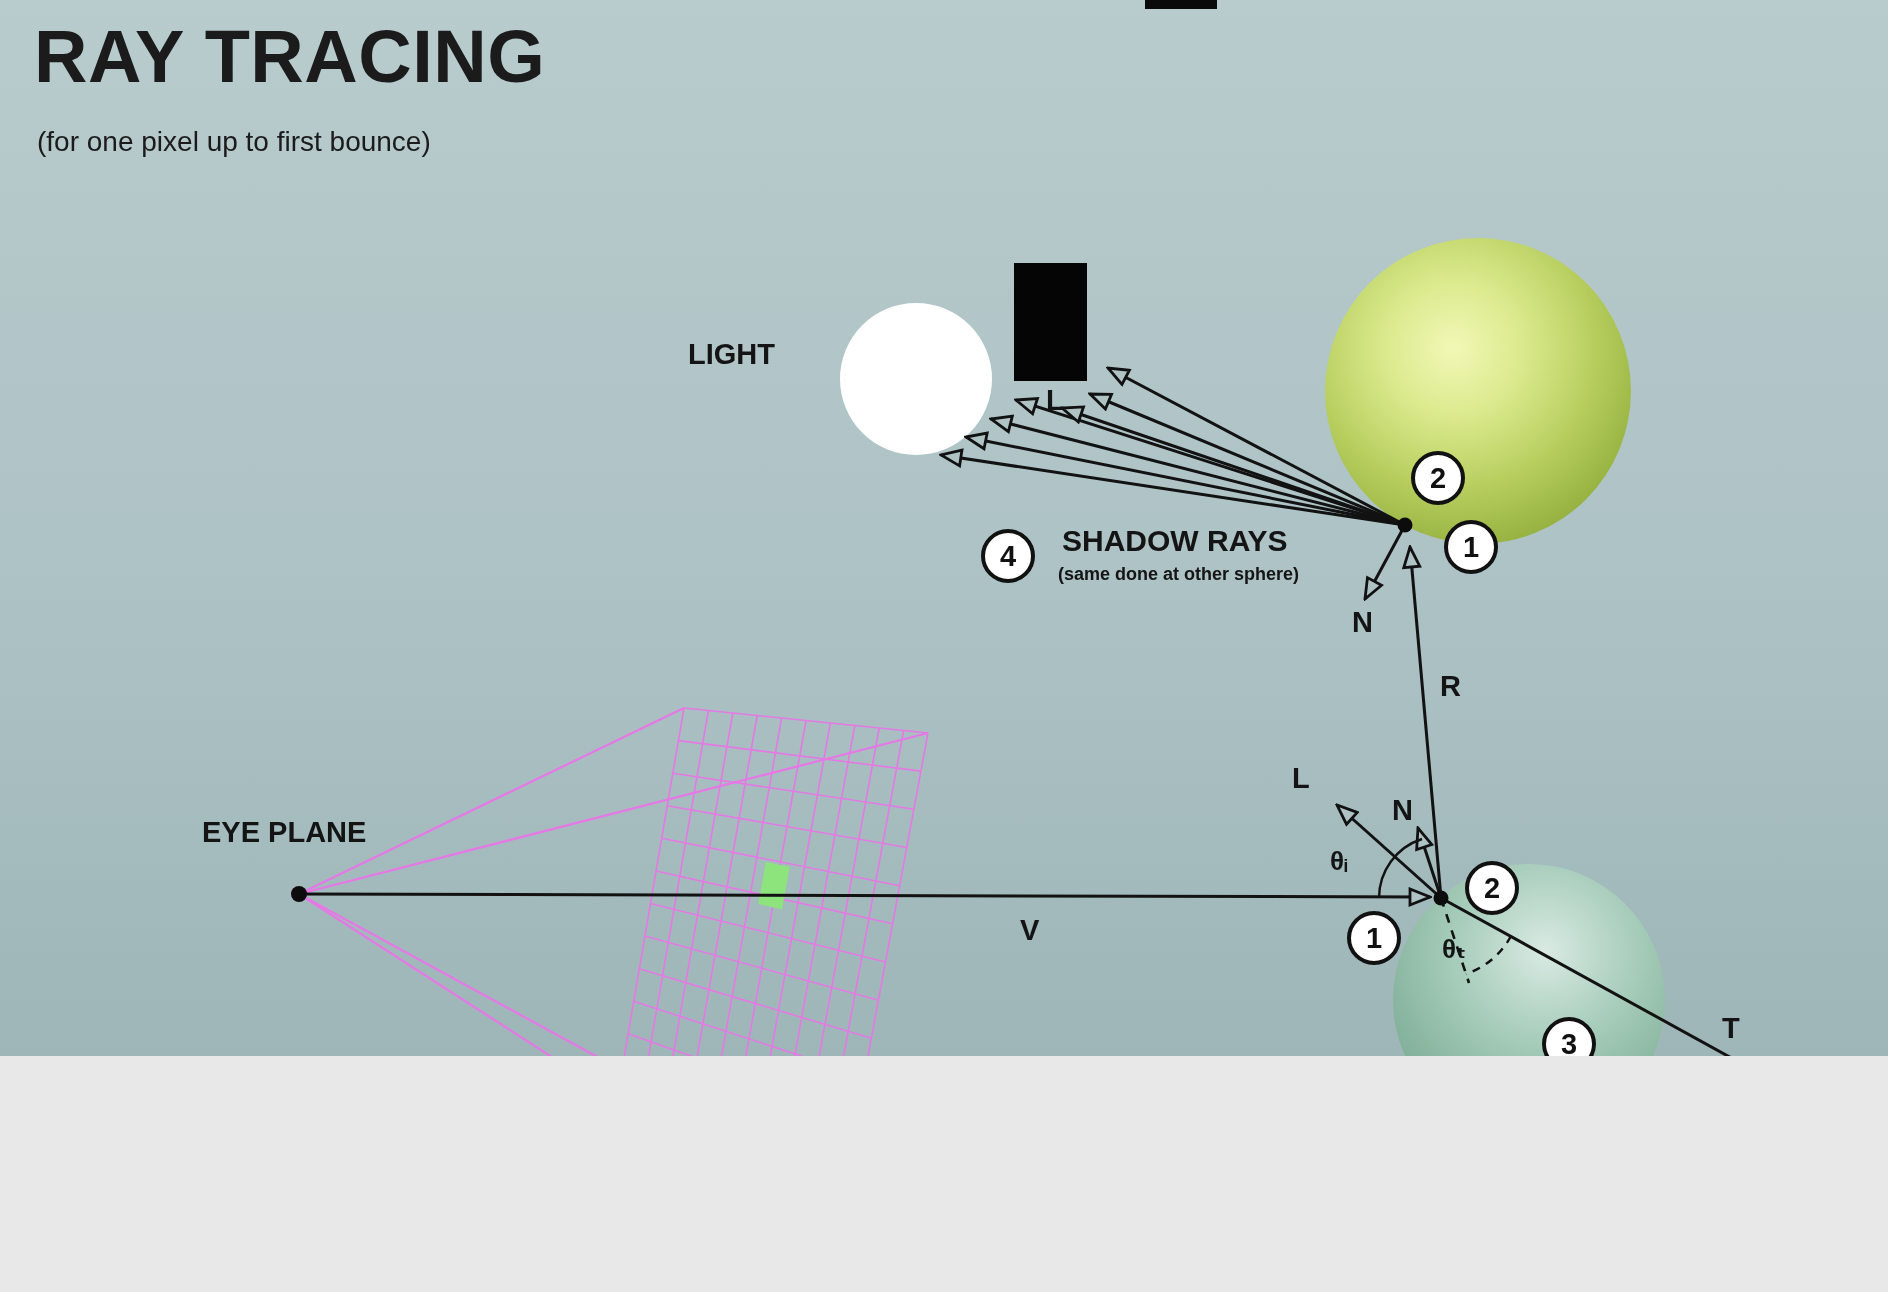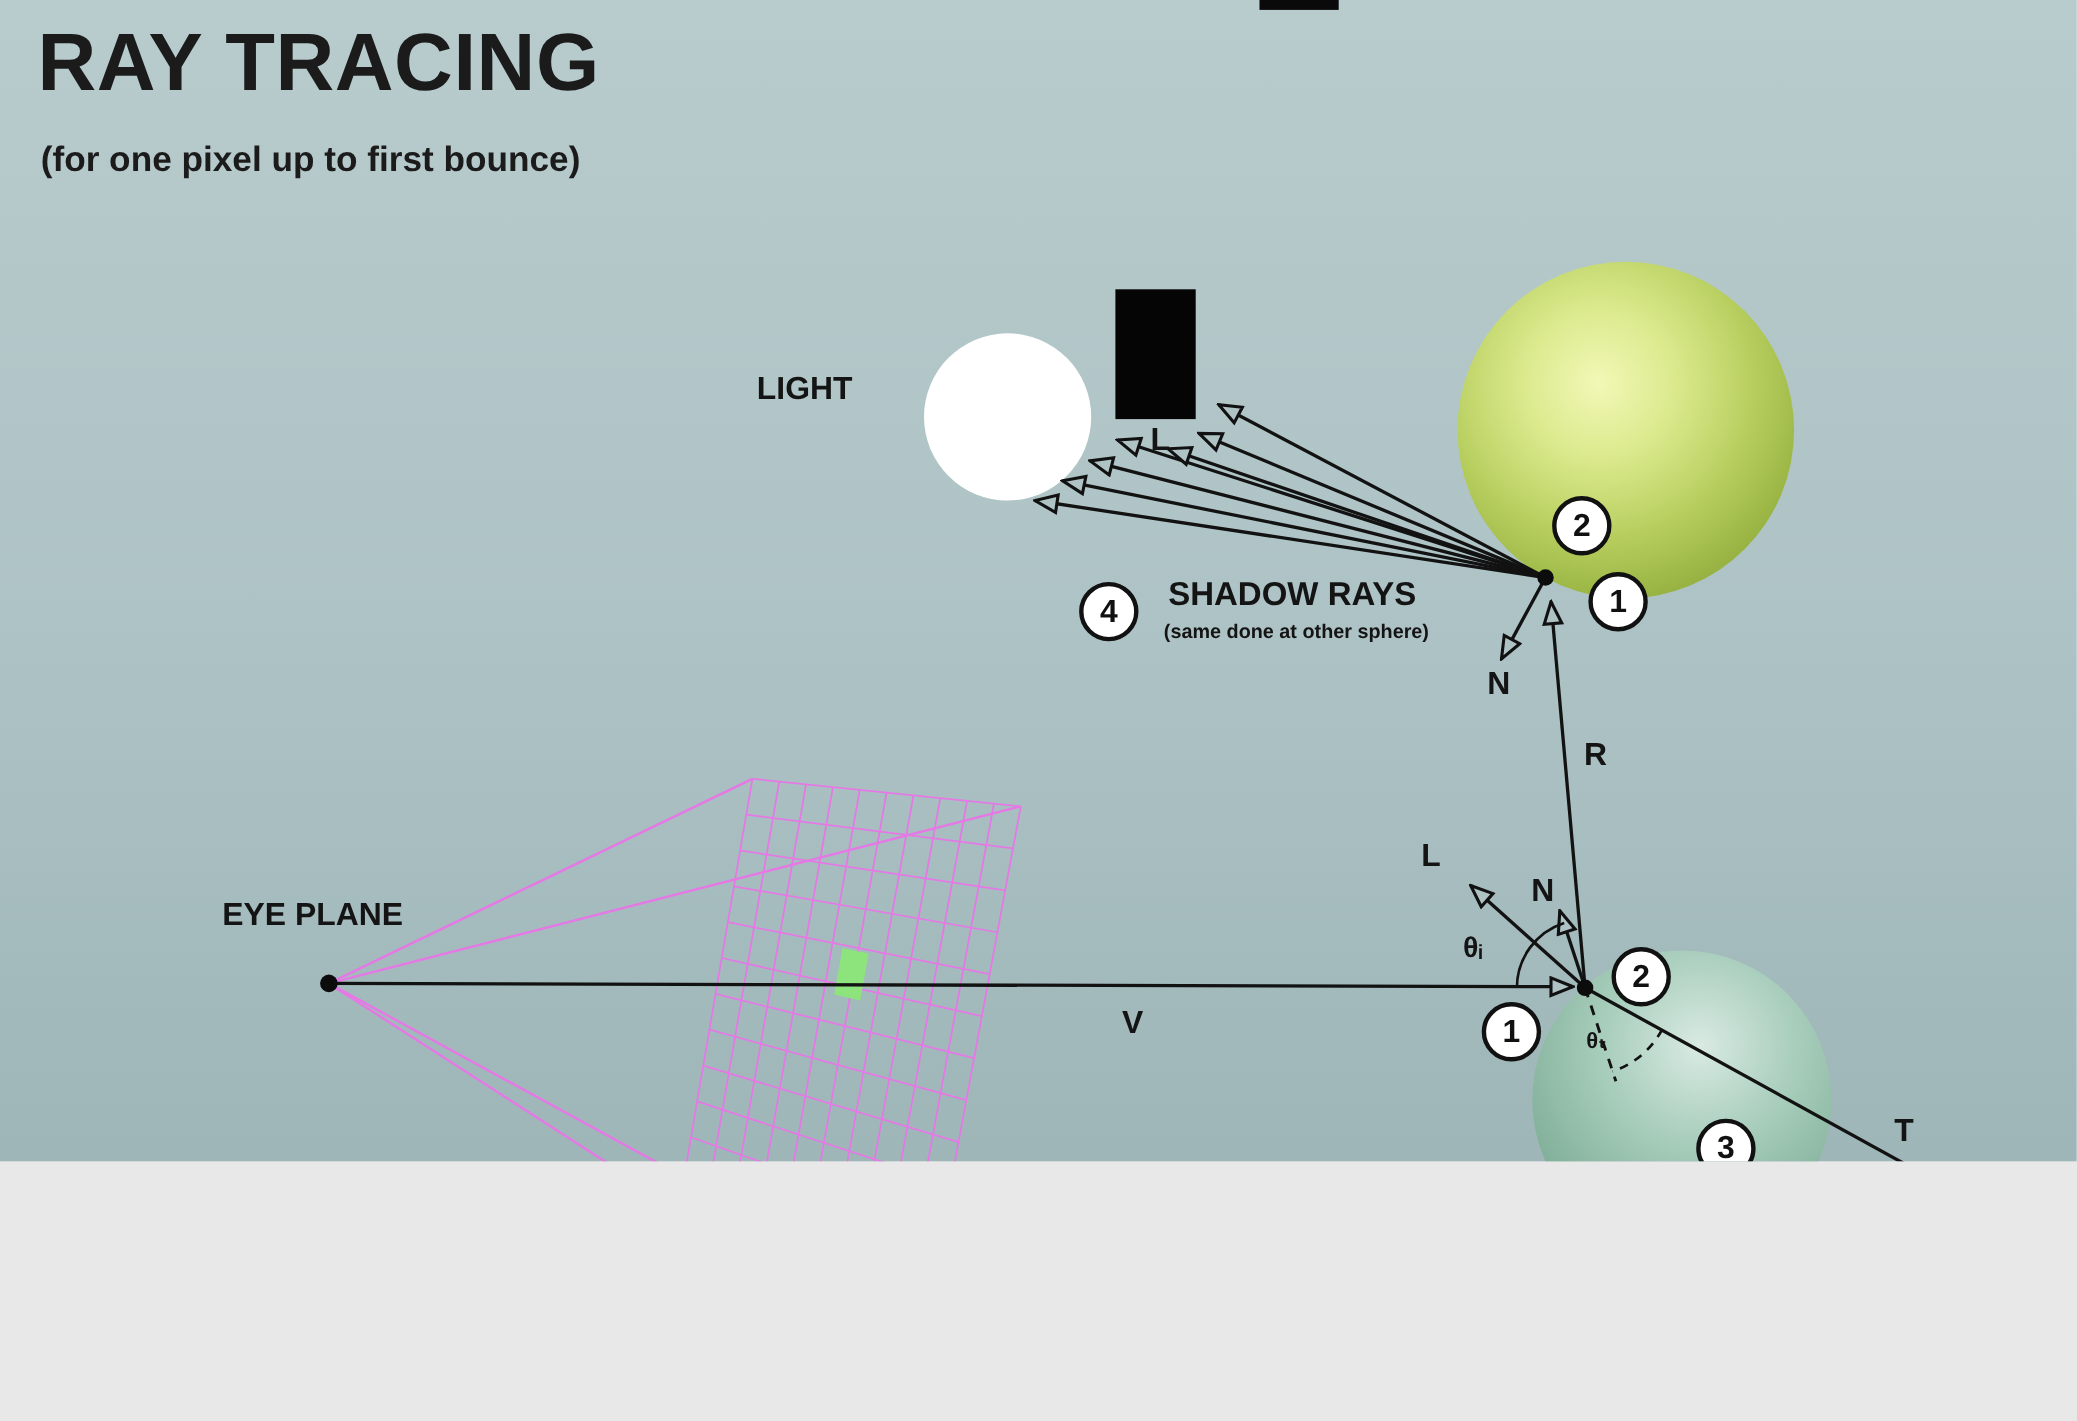--- a/index.html
+++ b/index.html
@@ -4,33 +4,33 @@
 <style>
   html,body{margin:0;padding:0;background:#e8e8e8;}
   #stage{
     position:relative;width:1888px;height:1056px;overflow:hidden;
     background:linear-gradient(180deg,#b8cbcd 0%,#aec3c5 52%,#9eb6b8 100%);
     font-family:"Liberation Sans","DejaVu Sans",sans-serif;color:#161616;
   }
   #scene{position:absolute;left:0;top:0;width:1888px;height:1292px;}
   .label{position:absolute;font-weight:700;font-size:29px;white-space:nowrap;color:#141414;}
   #title{position:absolute;left:34px;top:14px;font-size:74px;font-weight:700;letter-spacing:0.5px;color:#1b1b1b;}
-  #subtitle{position:absolute;left:37px;top:126px;font-size:32px;font-weight:700;color:#1b1b1b;}
+  #subtitle{position:absolute;left:37px;top:126px;font-size:28px;font-weight:400;color:#1b1b1b;}
   #lbl-light{left:688px;top:338px;}
   #lbl-ltop{left:1046px;top:384px;}
   #lbl-shadow{left:1062px;top:524px;font-size:30px;}
   #lbl-shadownote{left:1058px;top:564px;font-size:18px;text-align:center;}
   #lbl-ntop{left:1352px;top:606px;}
   #lbl-r{left:1440px;top:670px;}
   #lbl-eye{left:202px;top:816px;}
   #lbl-v{left:1020px;top:914px;}
   #lbl-lbot{left:1292px;top:762px;}
   #lbl-nbot{left:1392px;top:794px;}
   #lbl-thetai{left:1330px;top:846px;font-size:26px;}
-  #lbl-thetat{left:1442px;top:934px;font-size:20px;}
+  #lbl-thetat{left:1442px;top:934px;font-size:26px;}
   #lbl-t{left:1722px;top:1012px;}
   #lbl-vplane{left:636px;top:1228px;}
   .badge{
     position:absolute;width:46px;height:46px;border:4px solid #111;border-radius:50%;
     background:#ffffff;display:flex;align-items:center;justify-content:center;
     font-size:29px;font-weight:700;transform:translate(-50%,-50%);color:#111;
   }
   .artifact{position:absolute;}
   #top-tick{left:1145px;top:0;width:72px;height:9px;background:#0a0a0a;}
   #edge-sliver{left:0;top:1148px;width:6px;height:30px;background:#bfe07a;}

